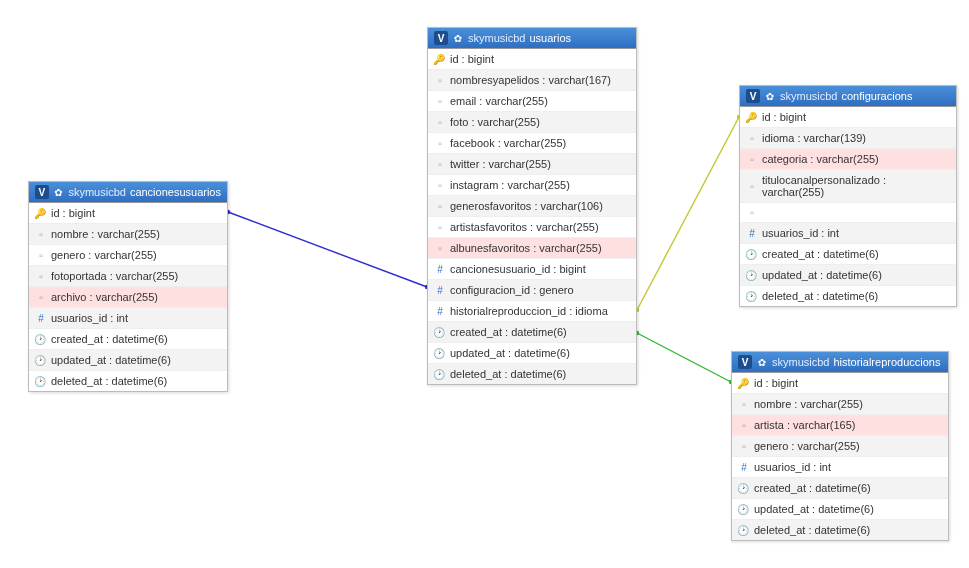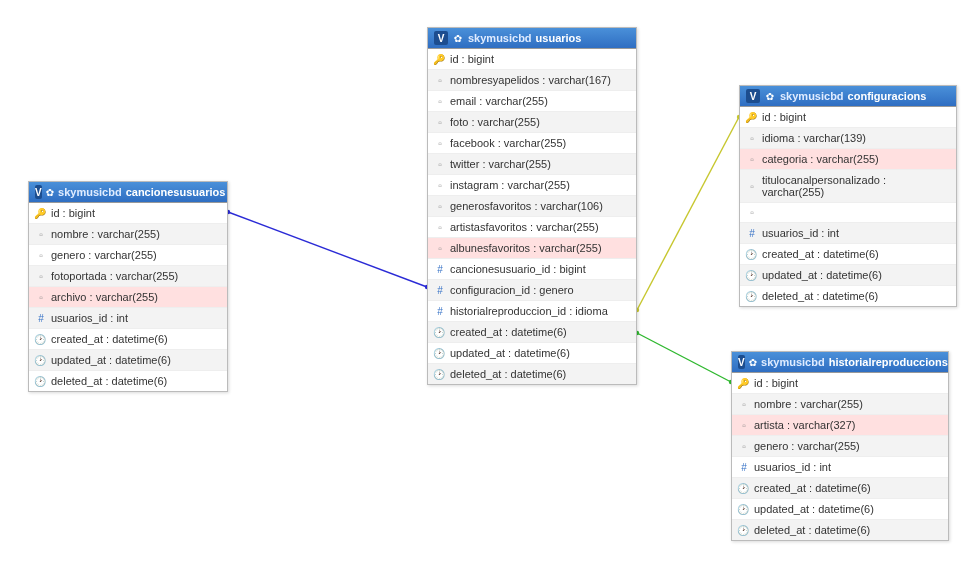--- a/index.html
+++ b/index.html
@@ -41,22 +41,22 @@
   }
   .table-header .v-badge {
     background: #1c4d8f;
     color: #fff;
     font-weight: bold;
     font-size: 10px;
     width: 14px; height: 14px;
     display: inline-flex; align-items: center; justify-content: center;
     border-radius: 2px;
   }
-  .table-header .db { color: #e0ecff; font-weight: bold; }
-  .table-header .tbl { font-weight: bold; }
+  .table-header .db { color: #e0ecff; font-weight: normal; }
+  .table-header .tbl { font-weight: normal; }
   .row {
     display: flex;
     align-items: center;
     padding: 4px 6px;
     border-bottom: 1px solid #eee;
     gap: 4px;
     color: #333;
   }
   .row:last-child { border-bottom: none; }
   .row.alt0 { background: #ffffff; }
@@ -258,21 +258,21 @@
       <div class="row alt0">
         <span class="icon key">🔑</span>
         <span>id : bigint</span>
       </div>
       <div class="row alt1">
         <span class="icon col">▫</span>
         <span>nombre : varchar(255)</span>
       </div>
       <div class="row highlight">
         <span class="icon col">▫</span>
-        <span>artista : varchar(327)</span>
+        <span>artista : varchar(165)</span>
       </div>
       <div class="row alt1">
         <span class="icon col">▫</span>
         <span>genero : varchar(255)</span>
       </div>
       <div class="row alt0">
         <span class="icon fk">#</span>
         <span>usuarios_id : int</span>
       </div>
       <div class="row alt1">

